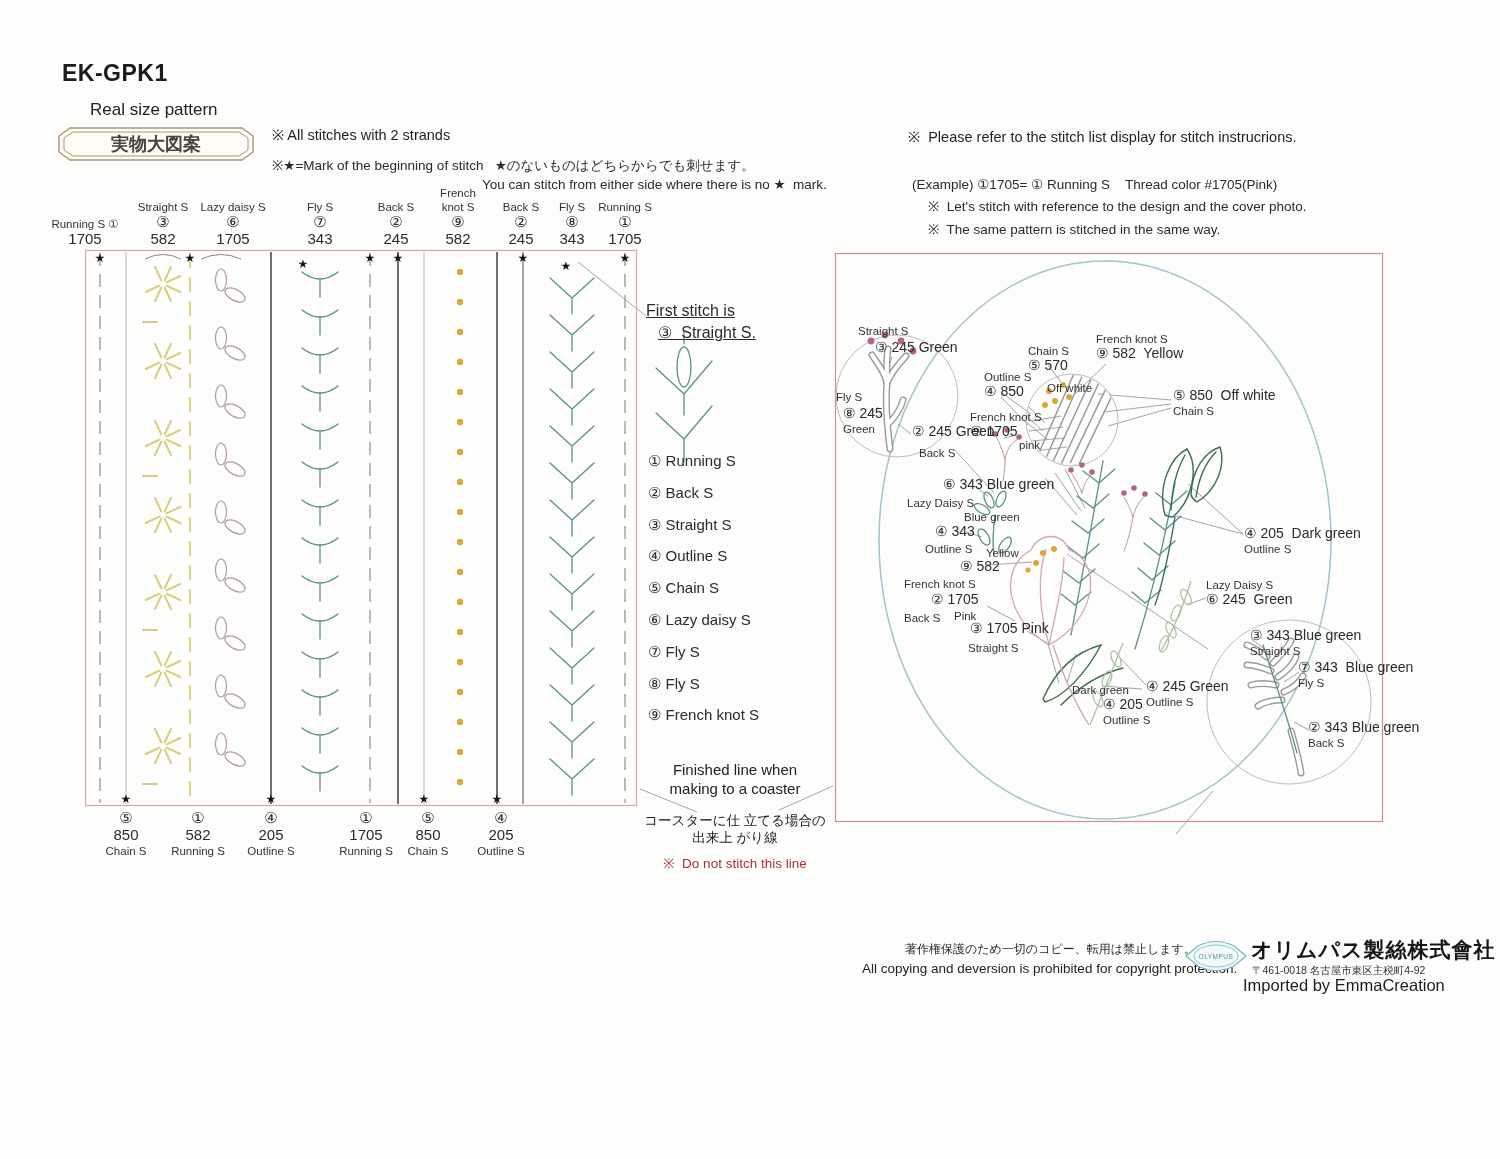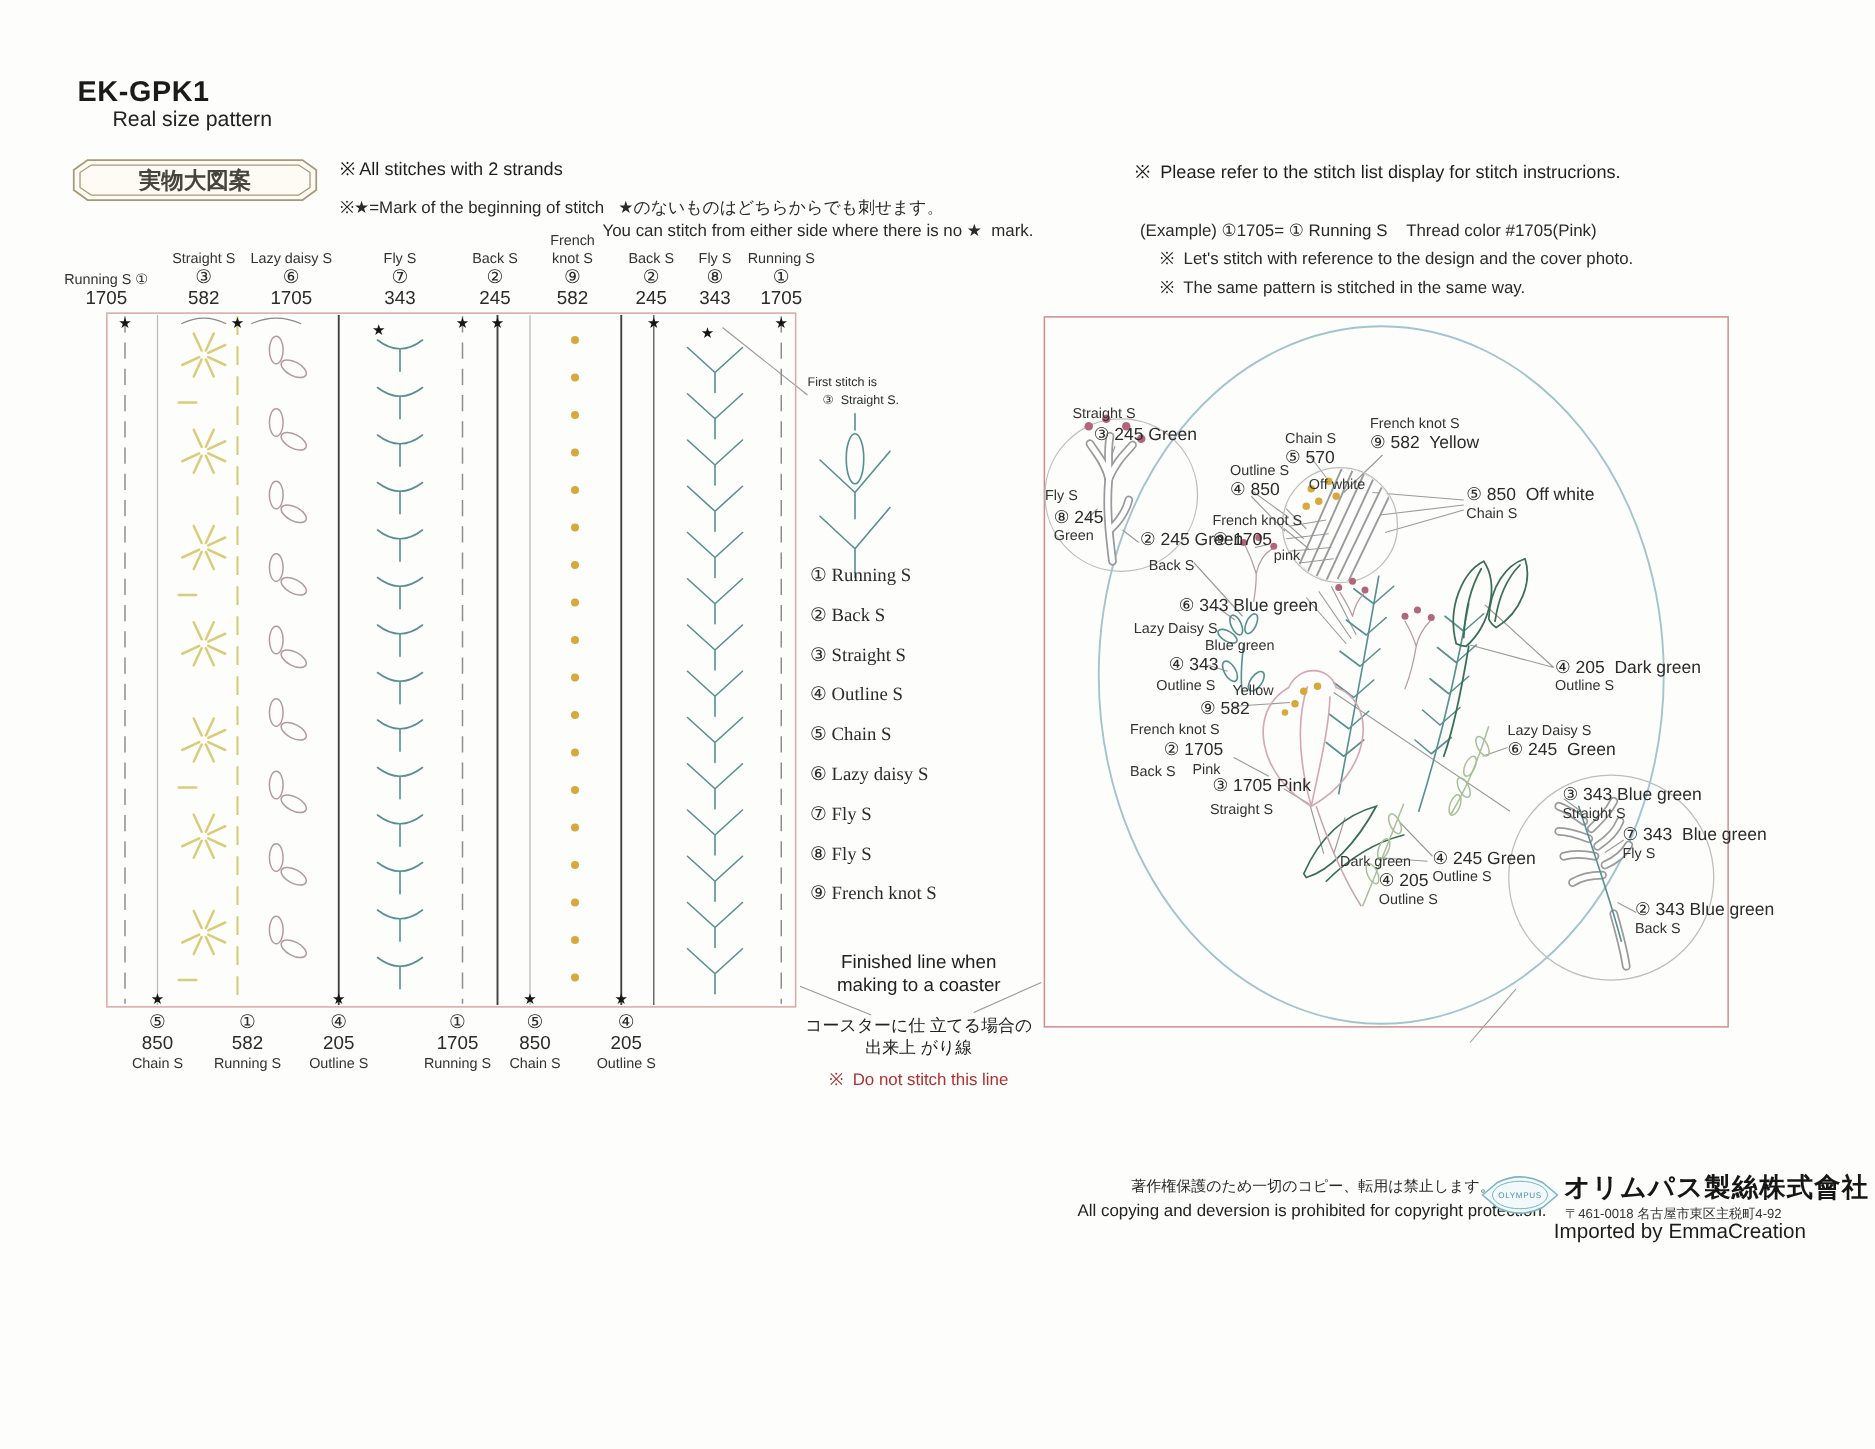--- a/index.html
+++ b/index.html
@@ -12,22 +12,22 @@
   .note{font-size:13.5px;color:#2a2a2a;white-space:nowrap;}
   .note-b{font-size:14.5px;color:#1f1f1f;white-space:nowrap;}
   .band-top,.band-bottom{position:absolute;transform:translateX(-50%);text-align:center;white-space:nowrap;}
   .band-top{bottom:911px;}
   .band-bottom{top:810px;}
   .code-line{font-size:14px;line-height:1.12;color:#2b2b2b;}
   .name-line{font-size:11.5px;line-height:1.22;color:#333;}
   .band-top .code-line,.band-bottom .code-line{font-size:15px;}
   .rlabel{position:absolute;white-space:nowrap;z-index:5;}
   .legend-row{margin-bottom:15px;white-space:nowrap;}
-  .legend-row .code-line{font-size:15px;font-family:Liberation Serif, serif;}
-  .first-stitch{font-size:10px;line-height:1.4;white-space:nowrap;}
+  .legend-row .code-line{font-size:15px;}
+  .first-stitch{font-size:16px;line-height:1.4;white-space:nowrap;text-decoration:underline;}
   .first-stitch .l2{padding-left:12px;}
   .coaster{width:234px;text-align:center;}
   .coaster .en{font-size:15px;line-height:1.25;color:#222;}
   .coaster .jp{font-size:13.5px;line-height:1.3;color:#222;}
   .coaster .jp1{margin-top:13px;}
   .red{color:#b03030;}
   .warn{font-size:13.5px;margin-top:7px;white-space:nowrap;}
   .charm{white-space:nowrap;line-height:1.45;}
   .charm .c1{font-size:15px;color:#151515;}
   .charm .c2{font-size:14px;}
@@ -81,21 +81,21 @@
     </g>
     <g>
       <path class="teal" d="M684,331 L684,344"></path>
       <ellipse class="teal" cx="684" cy="367" rx="7" ry="20"></ellipse>
       <path class="teal" d="M656,368 L684,394 M712,361 L684,394 M684,394 L684,415"></path>
       <path class="teal" d="M656,413 L684,439 M712,406 L684,439 M684,439 L684,462"></path>
     </g>
   </svg>
 
   <div class="abs t-title" style="left:62px;top:60px">EK-GPK1</div>
-  <div class="abs t-sub" style="left:90px;top:86px">Real size pattern</div>
+  <div class="abs t-sub" style="left:90px;top:100px">Real size pattern</div>
 
   <svg class="abs" style="left:58px;top:127px" width="196" height="34" viewBox="0 0 196 34">
     <path d="M12,1 L184,1 L195,9 L195,25 L184,33 L12,33 L1,25 L1,9 Z" fill="#fdfbf4" stroke="#a89878" stroke-width="1.4"></path>
     <path d="M15,5 L181,5 L190,11 L190,23 L181,29 L15,29 L6,23 L6,11 Z" fill="none" stroke="#a89878" stroke-width="1"></path>
     <text x="98" y="23" text-anchor="middle" font-size="18" font-weight="bold" fill="#46443c">実物大図案</text>
   </svg>
 
   <div class="abs note-b" style="left:272px;top:124px">※ All stitches with 2 strands</div>
   <div class="abs note" style="left:272px;top:156px">※★=Mark of the beginning of stitch&nbsp;&nbsp;&nbsp;★のないものはどちらからでも刺せます。</div>
   <div class="abs note" style="left:482px;top:176px">You can stitch from either side where there is no ★&nbsp; mark.</div>

